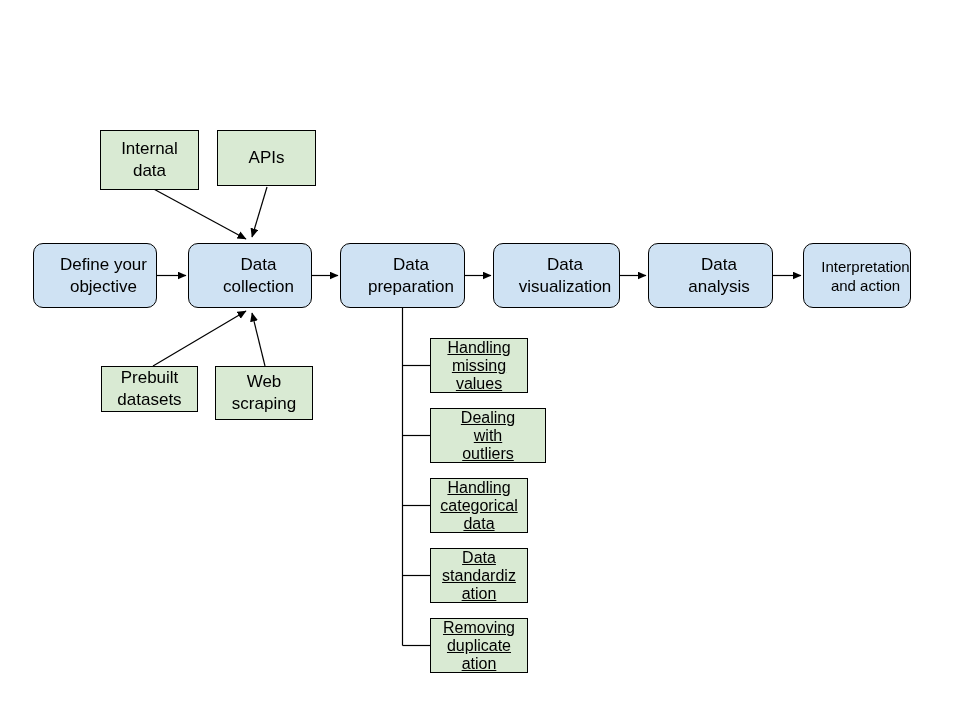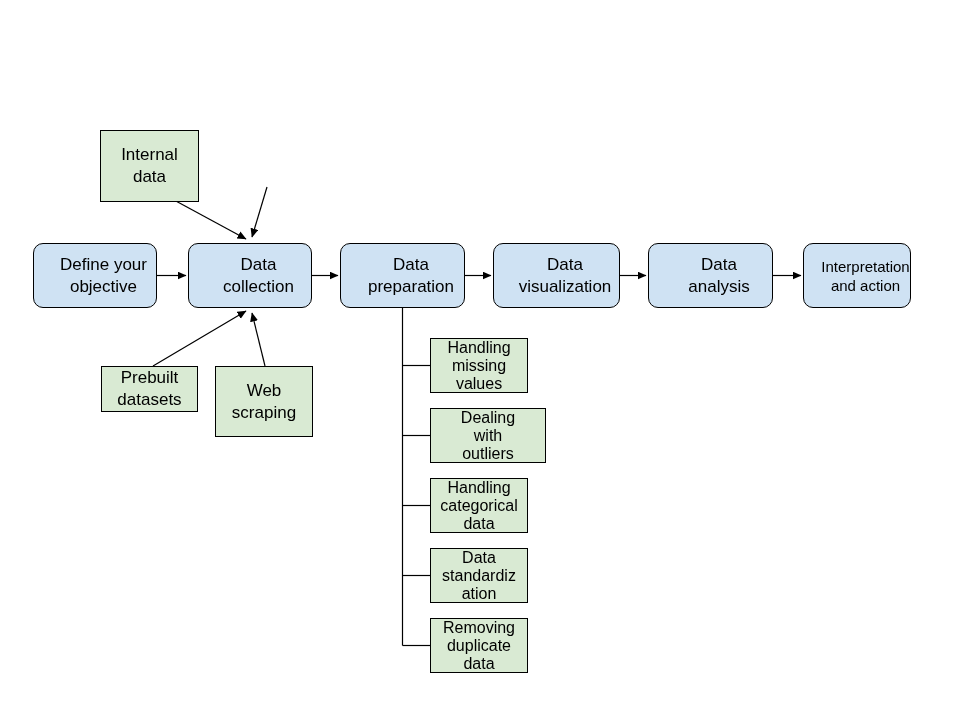--- a/index.html
+++ b/index.html
@@ -37,21 +37,21 @@
   }
   .process.small{font-size:15px;line-height:19px;}
   .source{
     background:var(--source-fill);
     border:1px solid var(--border-color);
     font-size:17px;line-height:22px;
   }
   .substep{
     background:var(--source-fill);
     border:1px solid var(--border-color);
-    font-size:16px;line-height:18px;
+    font-size:16px;line-height:18px;text-decoration:underline;
   }
 </style>
 </head>
 <body>
 
 <div class="canvas">
 
   <svg class="connector-layer" width="960" height="720" viewBox="0 0 960 720" xmlns="http://www.w3.org/2000/svg">
     <defs>
       <marker id="arrow" markerWidth="11" markerHeight="9" refX="8.5" refY="4" orient="auto" markerUnits="userSpaceOnUse">
@@ -96,30 +96,33 @@
   </div>
   <div class="node process" style="left:648px;top:243px;width:125px;height:65px">
     <span class="label">Data
 analysis</span>
   </div>
   <div class="node process small" style="left:803px;top:243px;width:108px;height:65px">
     <span class="label">Interpretation
 and action</span>
   </div>
 
-  <div class="node source" style="left:100px;top:130px;width:99px;height:72px">
+  <div class="node source" style="left:100px;top:130px;width:99px;height:60px">
     <span class="label">Internal
 data</span>
+  </div>
+  <div class="node source" style="left:217px;top:130px;width:99px;height:56px">
+    <span class="label">APIs</span>
   </div>
 
   <div class="node source" style="left:101px;top:366px;width:97px;height:46px">
     <span class="label">Prebuilt
 datasets</span>
   </div>
-  <div class="node source" style="left:215px;top:366px;width:98px;height:71px">
+  <div class="node source" style="left:215px;top:366px;width:98px;height:54px">
     <span class="label">Web
 scraping</span>
   </div>
 
   <div class="node substep" style="left:430px;top:338px;width:98px;height:55px">
     <span class="label">Handling
 missing
 values</span>
   </div>
   <div class="node substep" style="left:430px;top:408px;width:116px;height:55px">
@@ -133,16 +136,16 @@
 data</span>
   </div>
   <div class="node substep" style="left:430px;top:548px;width:98px;height:55px">
     <span class="label">Data
 standardiz
 ation</span>
   </div>
   <div class="node substep" style="left:430px;top:618px;width:98px;height:55px">
     <span class="label">Removing
 duplicate
-data</span>
+ation</span>
   </div>
 
 </div>
 
 </body></html>

